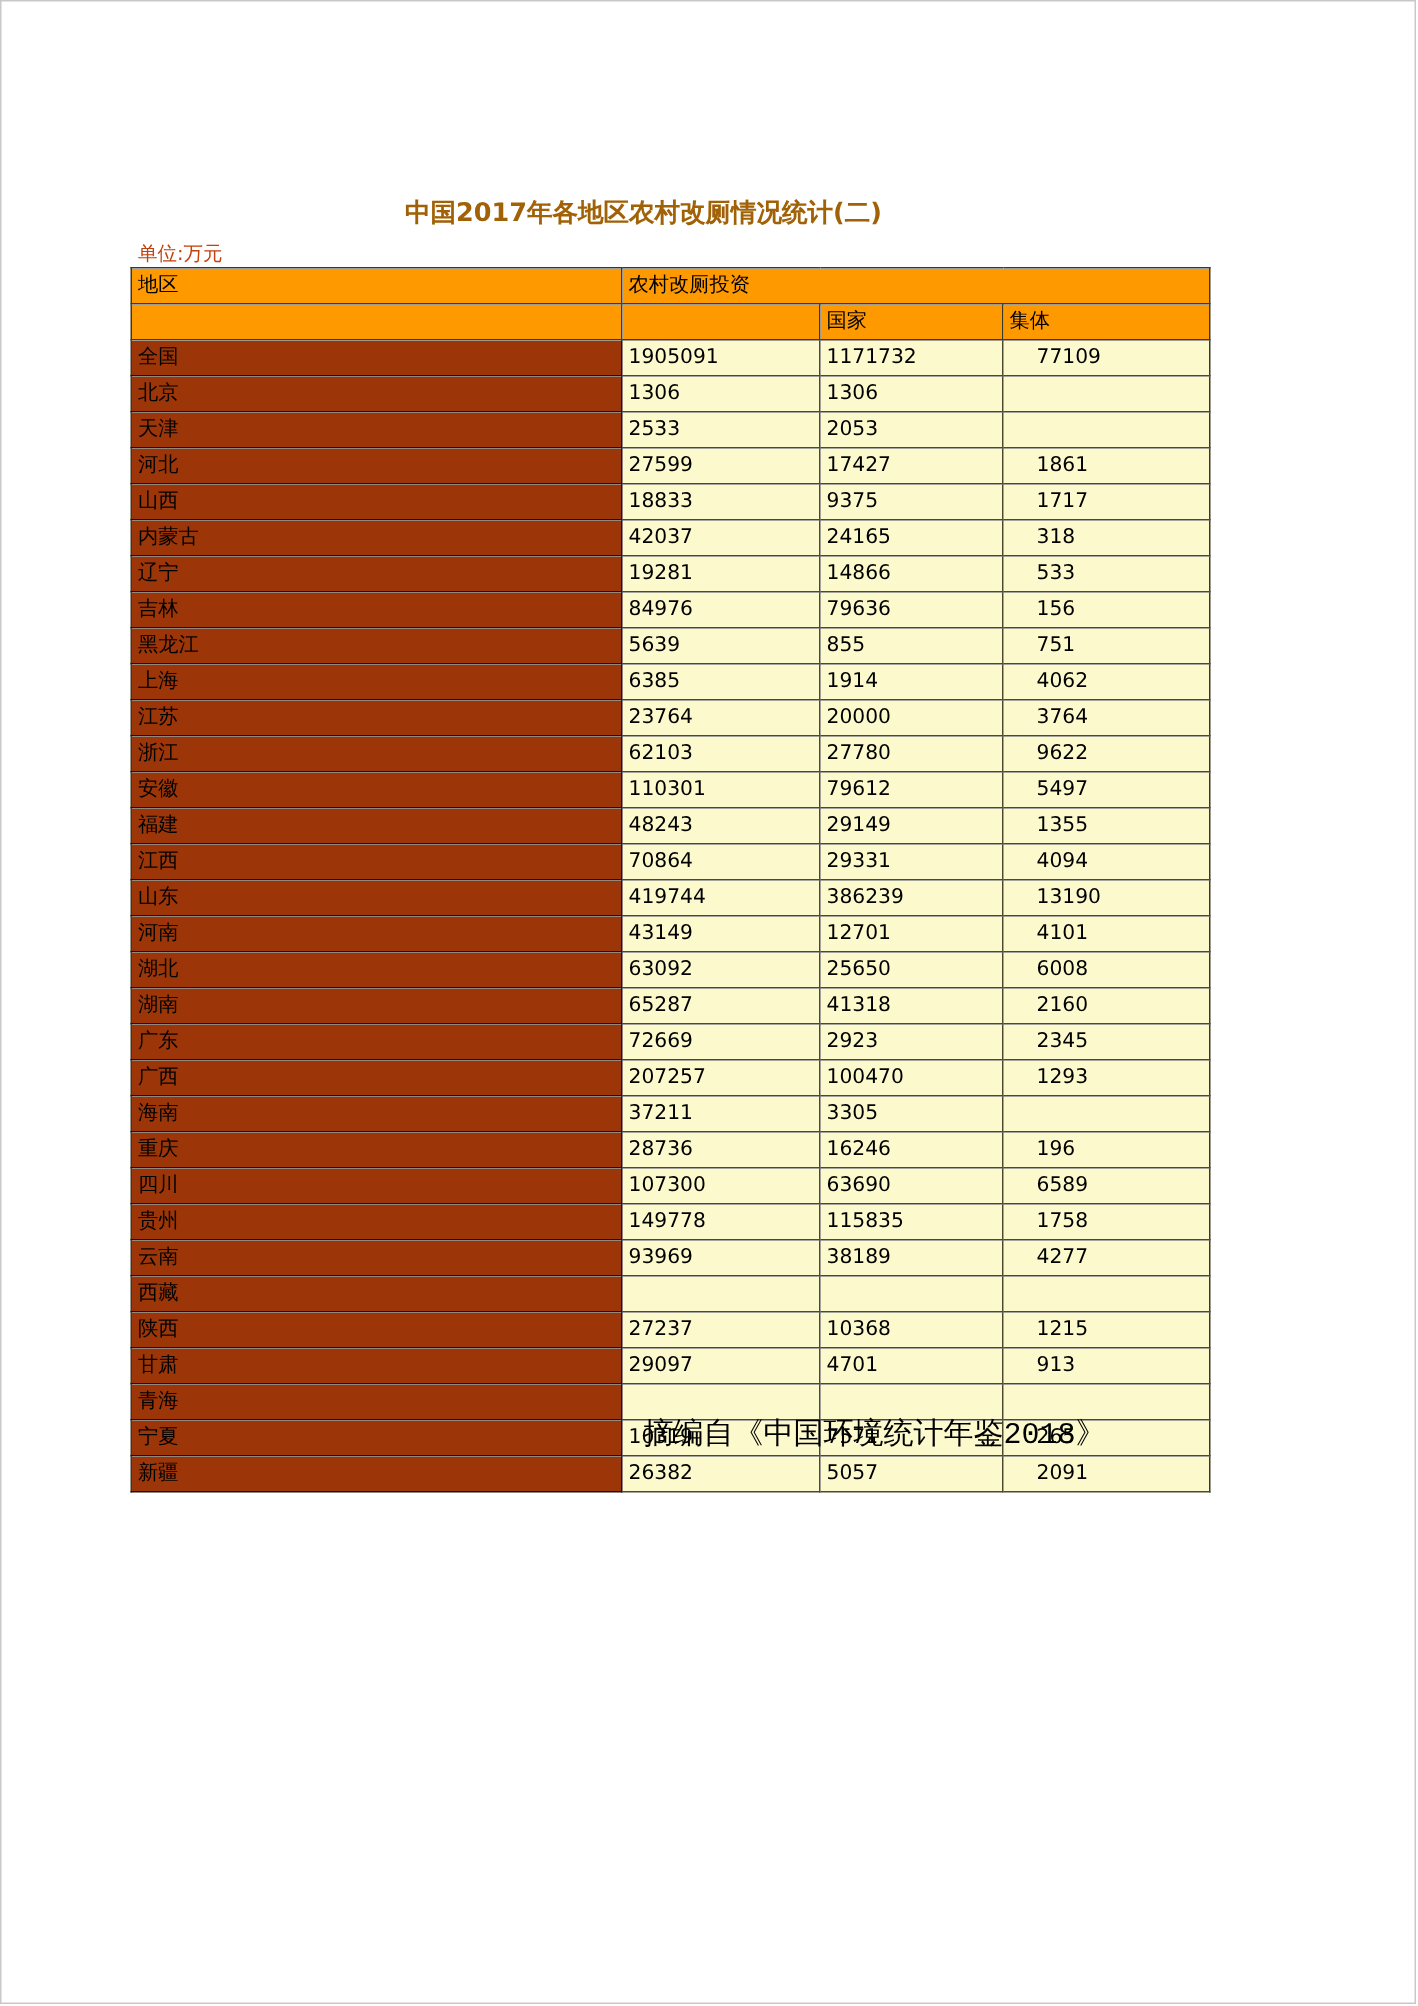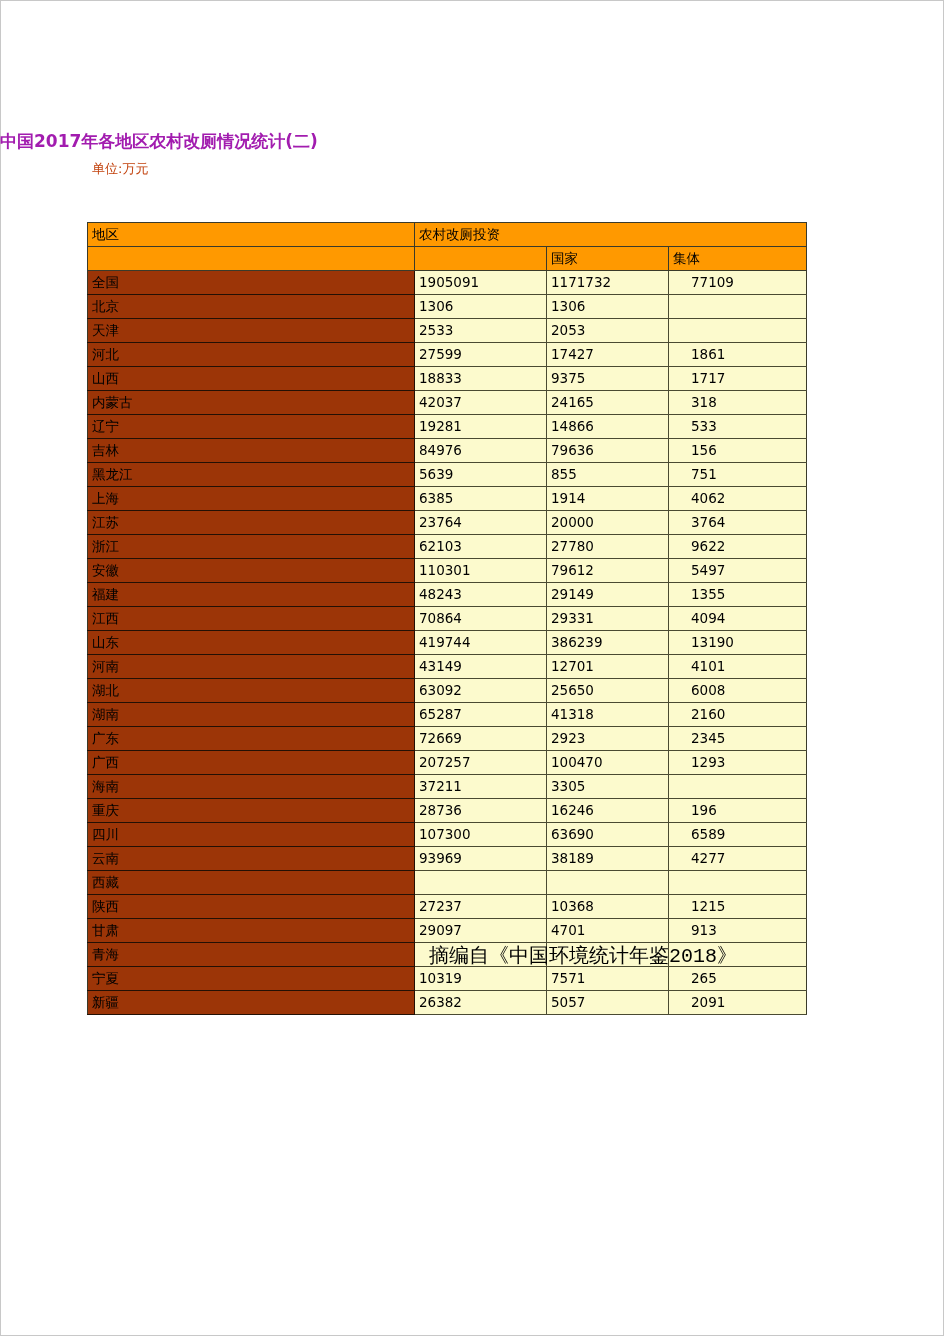--- a/index.html
+++ b/index.html
@@ -32,45 +32,44 @@
     top: 0;
     width: 945px;
   }
 
   
   .title {
     position: absolute;
     left: 0;
     top: 130px;
     width: 858px;
-    text-align: left;
+    text-align: center;
     font-size: 17px;
     font-weight: bold;
-    color: #a21caf;
+    color: #a16207;
     letter-spacing: 0px;
     white-space: nowrap;
   }
 
   
   .unit-note {
     position: absolute;
     left: 92px;
     top: 160px;
     font-size: 13px;
     color: #c2410c;
     white-space: nowrap;
   }
 
   
   .table-wrap {
     position: absolute;
     left: 87px;
     top: 178px;
     width: 719px;
-    margin-top: 44px;
   }
   table.grid {
     border-collapse: collapse;
     width: 719px;
     table-layout: fixed;
   }
   table.grid col.c-region { width: 327px; }
   table.grid col.c-total  { width: 132px; }
   table.grid col.c-state  { width: 122px; }
   table.grid col.c-coll   { width: 138px; }
@@ -304,20 +303,26 @@
             <td class="numcell">16246</td>
             <td class="numcell last-col">196</td>
           </tr>
           <tr>
             <td class="regcell">四川</td>
             <td class="numcell">107300</td>
             <td class="numcell">63690</td>
             <td class="numcell last-col">6589</td>
           </tr>
           <tr>
+            <td class="regcell">贵州</td>
+            <td class="numcell">149778</td>
+            <td class="numcell">115835</td>
+            <td class="numcell last-col">1758</td>
+          </tr>
+          <tr>
             <td class="regcell">云南</td>
             <td class="numcell">93969</td>
             <td class="numcell">38189</td>
             <td class="numcell last-col">4277</td>
           </tr>
           <tr>
             <td class="regcell">西藏</td>
             <td class="numcell"></td>
             <td class="numcell"></td>
             <td class="numcell last-col"></td>

